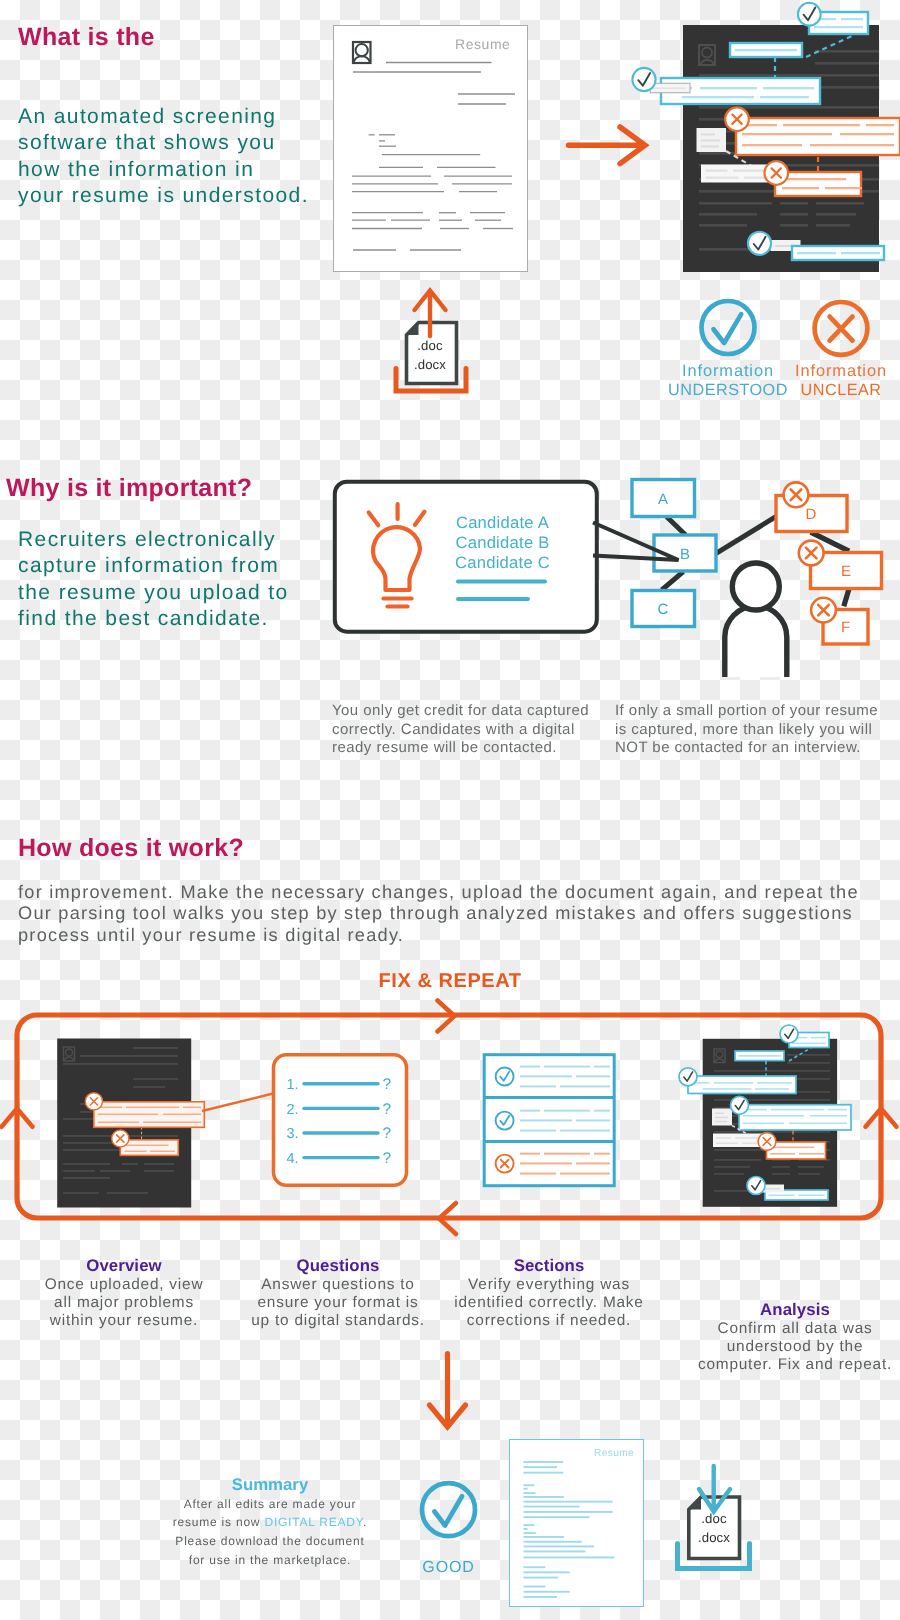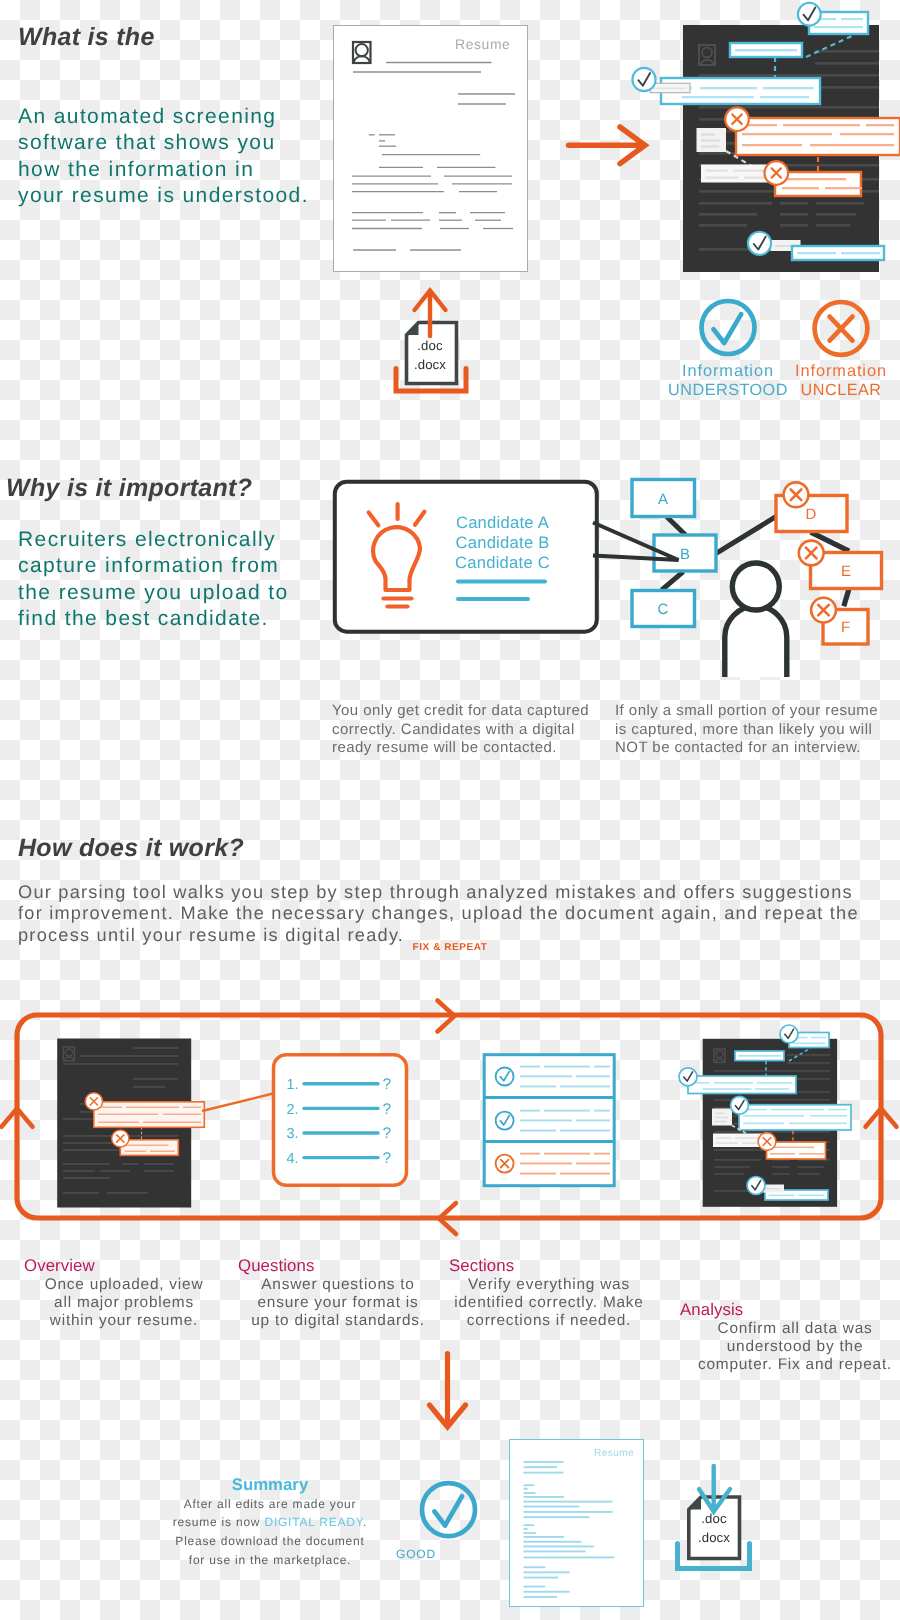--- a/index.html
+++ b/index.html
@@ -8,24 +8,24 @@
     width:900px;height:1620px;position:relative;overflow:hidden;
     font-family:"Liberation Sans",sans-serif;
     background-color:#ffffff;
     background-image:
       linear-gradient(45deg,#ededed 25%,transparent 25%,transparent 75%,#ededed 75%),
       linear-gradient(45deg,#ededed 25%,transparent 25%,transparent 75%,#ededed 75%);
     background-size:40px 40px;
     background-position:0 0,20px 20px;
   }
   .abs{position:absolute;}
-  .h-title{font-size:25px;font-weight:bold;color:#404040;line-height:31px;letter-spacing:0.3px;font-style:italic;}
+  .h-title{font-size:25px;font-weight:bold;color:#be185d;line-height:31px;letter-spacing:0.3px;}
   .p-body{font-size:21px;color:#0f766e;line-height:26.3px;letter-spacing:1.4px;}
   .cap{font-size:15px;color:#6a6e6f;line-height:18.5px;letter-spacing:0.45px;}
-  .step-title{font-size:16.8px;font-weight:normal;color:#be185d;line-height:19.5px;text-align:left;letter-spacing:0.1px;}
+  .step-title{font-size:16.8px;font-weight:bold;color:#4c1d95;line-height:19.5px;text-align:center;letter-spacing:0.1px;}
   .step-body{font-size:15.4px;color:#5b5f60;line-height:18.4px;text-align:center;letter-spacing:0.78px;}
   svg{display:block;overflow:visible;}
 </style>
 </head>
 <body>
 
 <div class="abs" style="left:18px;top:22px;">
   <div class="h-title">What is the</div>
 </div>
 <div class="abs p-body" style="left:18px;top:104px;">
@@ -210,25 +210,25 @@
   <div>ready resume will be contacted.</div>
 </div>
 <div class="abs cap" style="left:615px;top:702px;">
   <div>If only a small portion of your resume</div>
   <div>is captured, more than likely you will</div>
   <div>NOT be contacted for an interview.</div>
 </div>
 
 <div class="abs h-title" style="left:18px;top:833px;">How does it work?</div>
 <div class="abs" style="left:18px;top:882px;font-size:18.2px;color:#5b5f60;line-height:21.3px;letter-spacing:1.23px;">
+  <div>for improvement. Make the necessary changes, upload the document again, and repeat the</div>
   <div>Our parsing tool walks you step by step through analyzed mistakes and offers suggestions</div>
-  <div>for improvement. Make the necessary changes, upload the document again, and repeat the</div>
   <div>process until your resume is digital ready.</div>
 </div>
-<div class="abs" style="left:0;top:942px;width:900px;text-align:center;font-size:10px;font-weight:bold;color:#e8591f;letter-spacing:0.55px;">FIX &amp; REPEAT</div>
+<div class="abs" style="left:0;top:970px;width:900px;text-align:center;font-size:20px;font-weight:bold;color:#e8591f;letter-spacing:0.55px;">FIX &amp; REPEAT</div>
 
 <div class="abs" style="left:0;top:995px;">
   <svg width="900" height="245" viewBox="0 0 900 245">
     <rect x="17" y="20" width="864" height="203" rx="20" ry="20" fill="none" stroke="#e8591f" stroke-width="5.2"></rect>
     <g fill="none" stroke="#e8591f" stroke-width="4.5" stroke-linecap="round" stroke-linejoin="miter">
       <path d="M437.5 5.5 L454.5 21 L437.5 36.5"></path>
       <path d="M456 208 L439 223.5 L456 239"></path>
       <path d="M1.5 131.8 L17 113.5 L32.5 131.8"></path>
       <path d="M865.5 131.8 L881 113.5 L896.5 131.8"></path>
     </g>
@@ -545,21 +545,21 @@
     <div>for use in the marketplace.</div>
   </div>
 </div>
 
 <div class="abs" style="left:396px;top:1477px;width:105px;">
   <svg width="105" height="66" viewBox="0 0 105 66" style="display:block;margin:0 auto;">
     <circle cx="52.5" cy="32.7" r="26.5" fill="none" stroke="#3ba9cd" stroke-width="4.7"></circle>
     <circle cx="52.5" cy="32.7" r="23" fill="#ffffff" opacity="0.0"></circle>
     <path d="M38.5 34.5 L49 48.5 L66 19.3" fill="none" stroke="#3ba9cd" stroke-width="4.7" stroke-linecap="round" stroke-linejoin="round"></path>
   </svg>
-  <div style="text-align:left;font-size:12px;color:#3ba9cd;letter-spacing:0.85px;margin-top:4px;">GOOD</div>
+  <div style="text-align:center;font-size:16px;color:#3ba9cd;letter-spacing:0.85px;margin-top:16px;">GOOD</div>
 </div>
 
 <div class="abs" style="left:509px;top:1439px;width:135px;height:168px;background:#ffffff;border:1.6px solid #6fc6e2;box-sizing:border-box;">
   <svg width="135" height="168" viewBox="0 0 135 168">
     <g fill="#9fdaec">
       <rect x="13.5" y="21" width="39.9" height="1.9"></rect>
       <rect x="13.5" y="26.2" width="33.5" height="1.9"></rect>
       <rect x="13.5" y="31.7" width="39.9" height="1.9"></rect>
       <rect x="13.5" y="44.3" width="10.7" height="1.9"></rect>
       <rect x="13.5" y="47.8" width="4.1" height="1.9"></rect>

